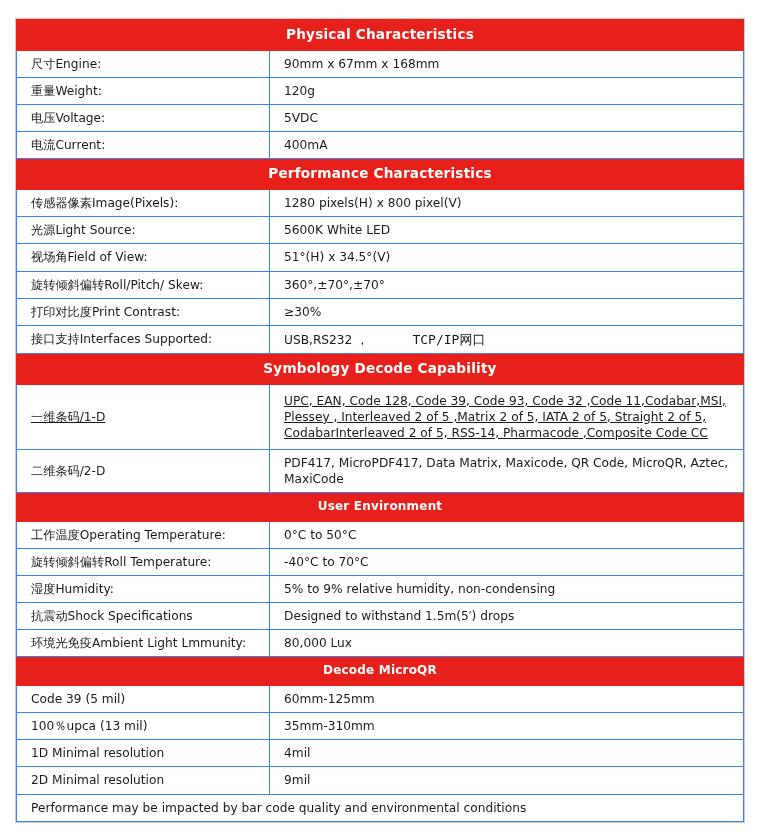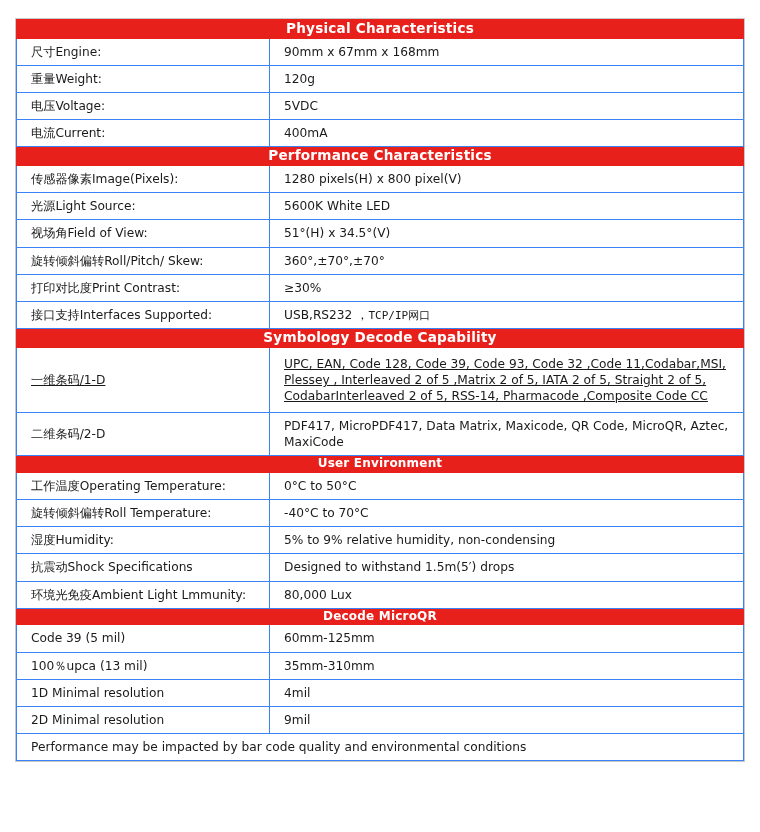--- a/index.html
+++ b/index.html
@@ -35,21 +35,21 @@
   }
   td.label {
     width: 253px;
   }
   tr.section td {
     background: #e8201c;
     color: #ffffff;
     text-align: center;
     font-weight: bold;
     font-size: 13.6px;
-    padding: 0 4px;
+    padding: 6px 4px;
     border: 1px solid #e8201c;
     letter-spacing: 0.2px;
   }
   tr.section.plain td {
     font-weight: bold;
     font-size: 12px;
   }
   td.multi {
     font-size: 11.6px;
     line-height: 1.42;
@@ -59,21 +59,22 @@
   td.tall {
     height: 54px;
     text-decoration: underline;
   }
   td.note {
     padding: 9px 8px;
     font-size: 12.4px;
   }
   td.mono-inline .mono {
     font-family: "DejaVu Sans Mono", "Liberation Mono", monospace;
-    font-size: 11px;
+    font-size: 13px;
+    margin-left: 44px;
   }
 </style>
 </head>
 <body>
 
 <div class="sheet">
   <table class="spec">
     <colgroup>
       <col style="width:253px">
       <col>

